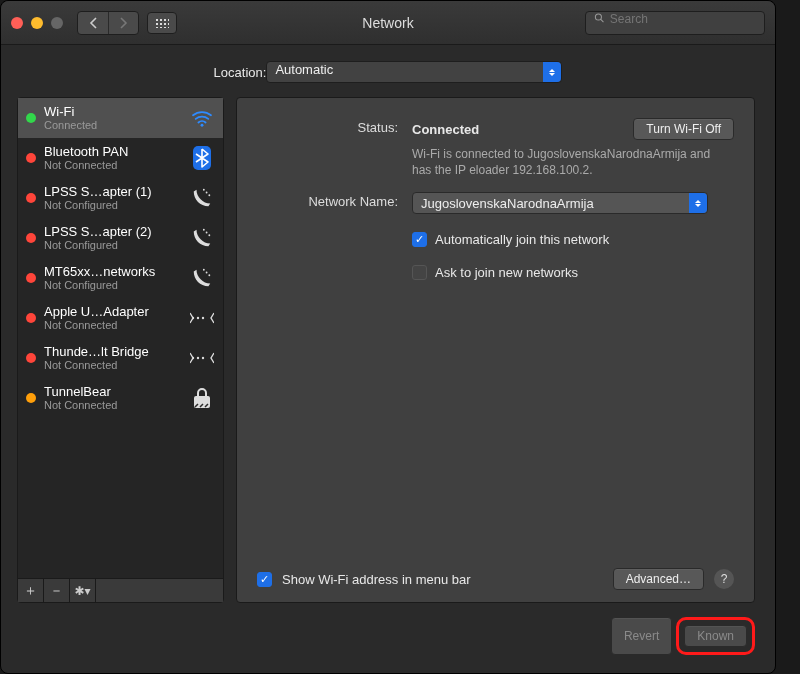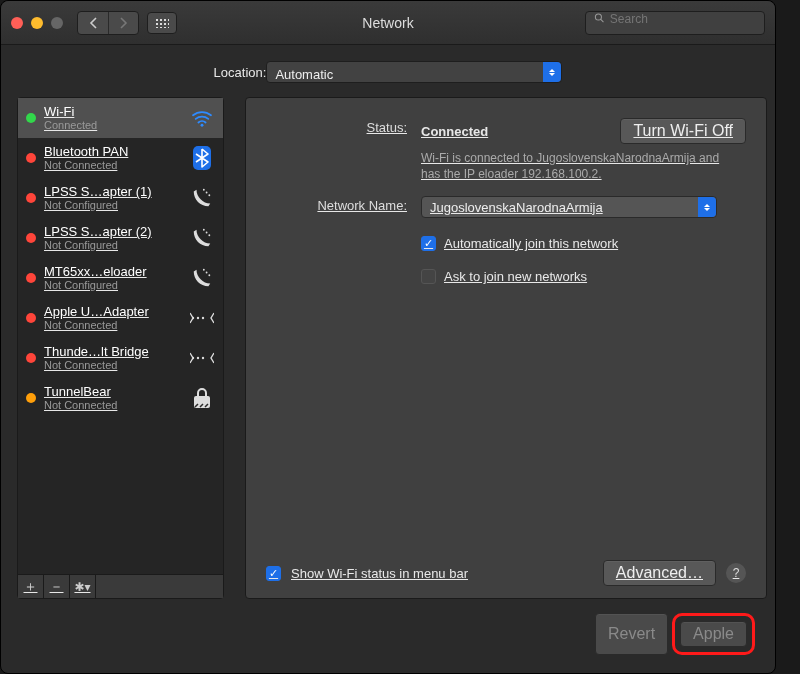--- a/index.html
+++ b/index.html
@@ -60,34 +60,34 @@
   .search svg{margin-right:5px;}
   .search input{ background:transparent; border:none; outline:none; color:#ccc; width:100%; font-size:12px;}
   
   .location-row{
     display:flex; align-items:center; justify-content:center;
     gap:0; padding:16px 0 14px;
   }
   .loc-select{
     position:relative; width:296px; height:22px;
     background:#424242; border:1px solid #1e1e1e; border-radius:4px;
-    display:flex; align-items:flex-end; padding:0 24px 0 8px; color:#eee;
+    display:flex; align-items:flex-start; padding:0 24px 0 8px; color:#eee;
   }
   .sel-arrows{
     position:absolute; right:0; top:0; width:18px; height:100%;
     background:#1e6fe8; border-radius:0 4px 4px 0;
     display:flex; flex-direction:column; align-items:center; justify-content:center;
     gap:1px;
   }
   .sel-arrows::before,.sel-arrows::after{content:"";border:3px solid transparent;}
   .sel-arrows::before{border-bottom-color:#fff;}
   .sel-arrows::after{border-top-color:#fff;}
   
   .body{
-    flex:1; display:flex; gap:21px; padding:0 8px 14px 16px;text-decoration:underline;
+    flex:1; display:flex; gap:12px; padding:0 20px 14px 16px;
   }
   
   .sidebar-wrap{
     width:207px; display:flex; flex-direction:column;
     border:1px solid #1a1a1a; border-radius:4px; background:#252525;
   }
   .svc-list{ flex:1; overflow:hidden; }
   .svc{
     display:flex; align-items:center; gap:8px;
     padding:6px 8px; border-bottom:1px solid rgba(0,0,0,0);
@@ -113,21 +113,21 @@
     background:#404040; padding:20px 20px 12px 20px;
     display:flex; flex-direction:column; position:relative;
   }
   .row{ display:flex; align-items:flex-start; margin-bottom:14px; }
   .lbl{ width:155px; text-align:right; padding-right:14px; color:#ddd; padding-top:2px;}
   .val{ flex:1; }
   .status-line{ display:flex; align-items:center; gap:12px;}
   .status-text{ font-weight:600; }
   .btn{
     background:#585858; border:1px solid #2a2a2a; border-radius:4px;
-    padding:3px 12px; color:#eee; font-size:16px;
+    padding:3px 12px; color:#eee; font-size:12px;
     box-shadow: 0 1px 0 rgba(255,255,255,0.05) inset;
   }
   .btn.dim{ color:#8a8a8a; background:#4a4a4a;}
   .desc{ color:#aaa; font-size:12px; margin-top:6px; line-height:1.35; max-width:320px;}
   .net-select{
     position:relative; width:296px; height:22px;
     background:#555; border:1px solid #2a2a2a; border-radius:4px;
     display:flex; align-items:center; padding:0 24px 0 8px; color:#eee;
   }
   .chk-row{ display:flex; align-items:center; gap:8px; margin-bottom:6px;}
@@ -254,21 +254,21 @@
                 <path d="M6 3c0 8 7 15 15 15l-2 3c-9 0-16-7-16-16z" fill="#ddd"></path>
                 <circle cx="17" cy="6" r="1" fill="#ddd"></circle>
                 <circle cx="20" cy="9" r="1" fill="#ddd"></circle>
                 <circle cx="14" cy="3" r="1" fill="#ddd"></circle>
               </svg>
             </span>
           </div>
           <div class="svc">
             <span class="dot red"></span>
             <div class="svc-text">
-              <div class="svc-name">MT65xx…eloader</div>
+              <div class="svc-name">MT65xx…networks</div>
               <div class="svc-status">Not Configured</div>
             </div>
             <span class="svc-icon">
               <svg width="22" height="22" viewBox="0 0 24 24">
                 <path d="M6 3c0 8 7 15 15 15l-2 3c-9 0-16-7-16-16z" fill="#ddd"></path>
                 <circle cx="17" cy="6" r="1" fill="#ddd"></circle>
                 <circle cx="20" cy="9" r="1" fill="#ddd"></circle>
                 <circle cx="14" cy="3" r="1" fill="#ddd"></circle>
               </svg>
             </span>
@@ -355,28 +355,28 @@
           <div style="height:12px"></div>
           <div class="chk-row">
             <span class="chk" id="chk-ask"></span>
             <span>Ask to join new networks</span>
           </div>
         </div>
       </div>
 
       <div class="bottom-bar">
         <span class="chk on" id="chk-menu"></span>
-        <span>Show Wi-Fi status in menu bar</span>
+        <span>Show Wi-Fi address in menu bar</span>
         <span style="flex:1"></span>
         <button class="btn">Advanced…</button>
         <span class="help">?</span>
       </div>
     </div>
   </div>
 
   <div class="footer">
     <button class="btn dim">Revert</button>
     <span class="apply-highlight">
-      <button class="btn dim">Apple</button>
+      <button class="btn dim">Known</button>
     </span>
   </div>
 
 </div>
 
 </body></html>

